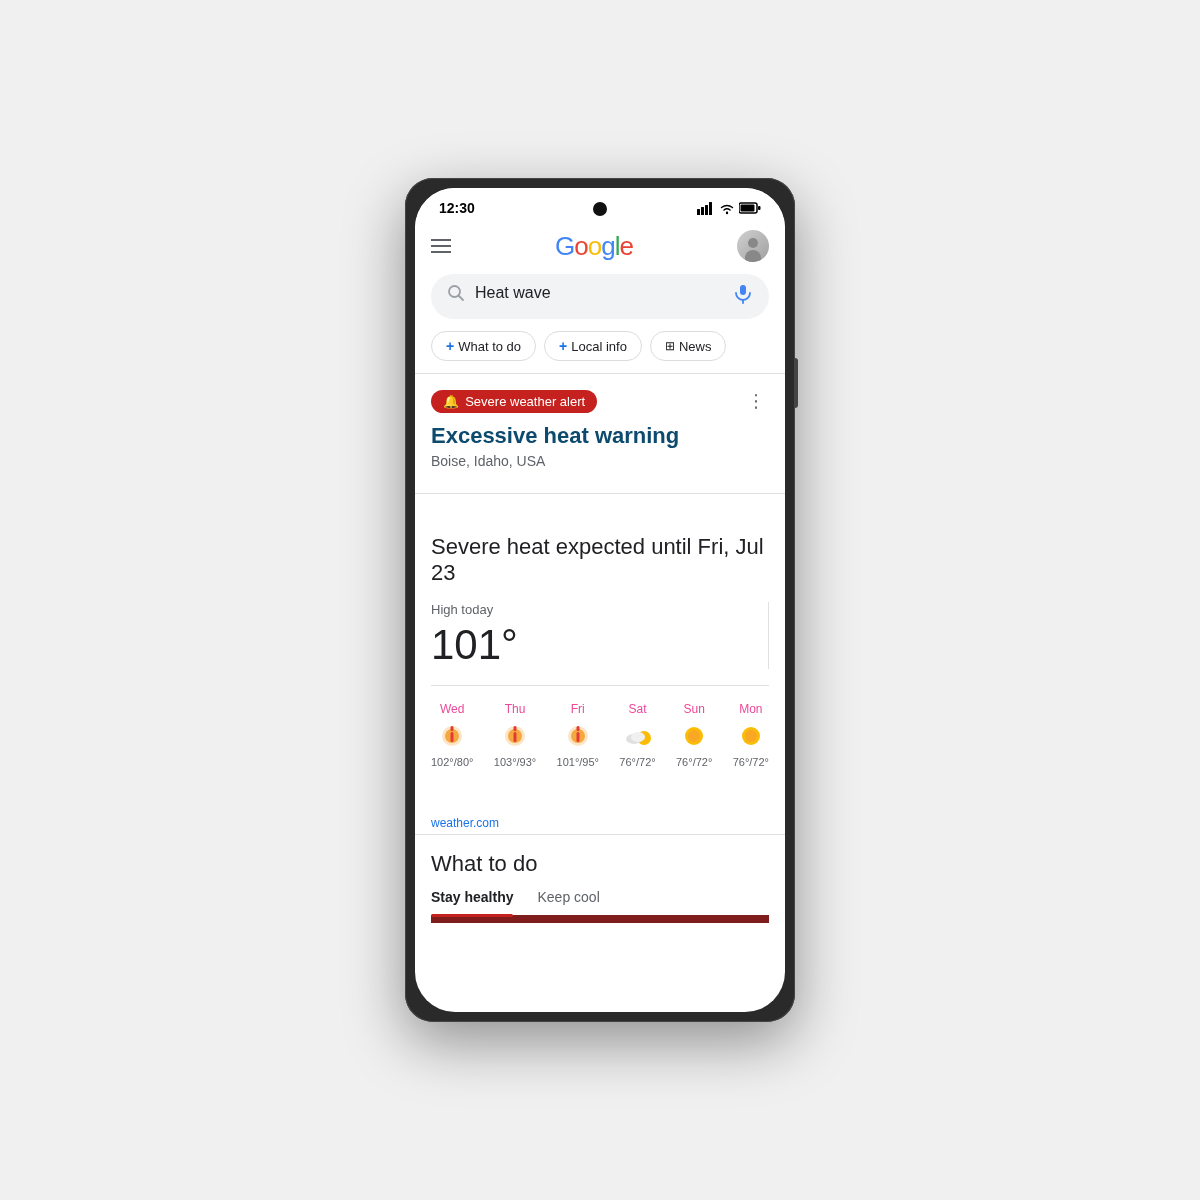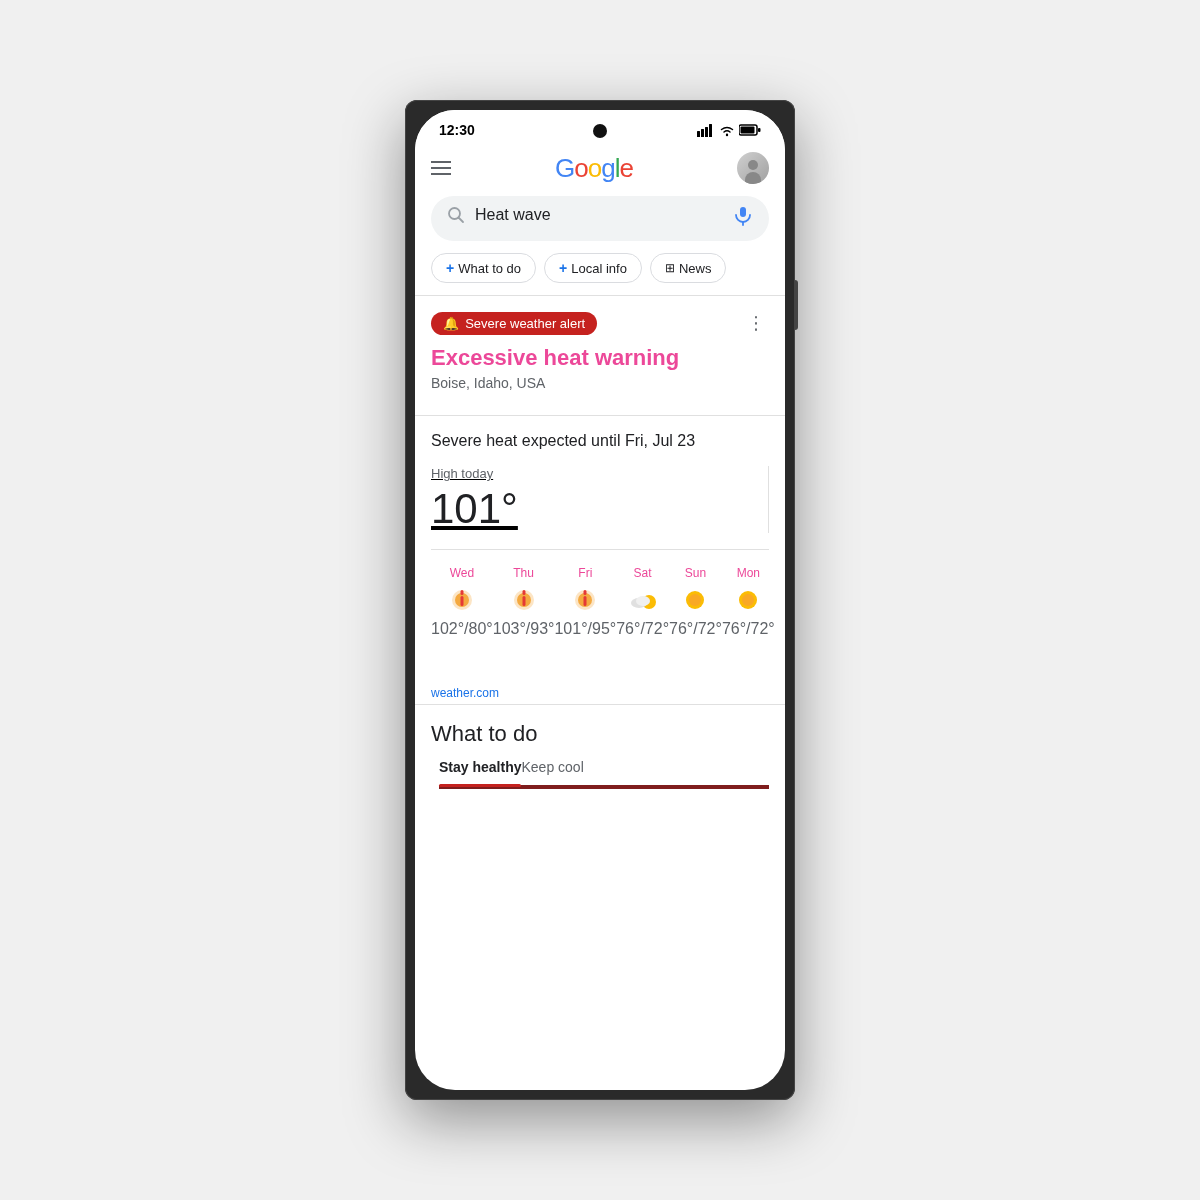--- a/index.html
+++ b/index.html
@@ -7,23 +7,23 @@
       background: #f0f0f0;
       display: flex;
       justify-content: center;
       align-items: center;
       min-height: 1200px;
       font-family: 'Arial', sans-serif;
     }
 
     .phone-outer {
       width: 390px;
-      height: 1000px;
+      height: 844px;
       background: #2a2a2a;
-      border-radius: 12px;
+      border-radius: 28px;
       padding: 10px;
       box-shadow: 0 20px 60px rgba(0,0,0,0.4), inset 0 0 0 1px #444;
       position: relative;
     }
 
     .phone-inner {
       width: 100%;
       height: 100%;
       background: #fff;
       border-radius: 40px;
@@ -245,21 +245,21 @@
 
     .card-header {
       display: flex;
       justify-content: space-between;
       align-items: flex-start;
     }
 
     .warning-title {
       font-size: 22px;
       font-weight: 600;
-      color: #ec4899;
+      color: #0c4a6e;
       line-height: 1.2;
       flex: 1;
     }
 
     .three-dots {
       color: #5f6368;
       font-size: 18px;
       cursor: pointer;
       padding: 0 4px;
     }
@@ -271,37 +271,37 @@
     }
 
     
     .forecast-card {
       background: #fff;
       padding: 16px;
       margin-bottom: 8px;
     }
 
     .forecast-title {
-      font-size: 16px;
+      font-size: 22px;
       color: #202124;
       font-weight: 500;
       margin-bottom: 16px;
+      margin-top: 24px;
     }
 
     .temp-row {
       display: flex;
       border-bottom: 1px solid #e0e0e0;
       padding-bottom: 16px;
       margin-bottom: 16px;
     }
 
     .temp-section {
       flex: 1;
       padding-right: 16px;
-      text-decoration: underline;
     }
 
     .temp-section.divider-right {
       border-right: 1px solid #e0e0e0;
     }
 
     .temp-section-right {
       flex: 1;
       padding-left: 16px;
     }
@@ -340,21 +340,21 @@
     }
 
     .day-icon {
       font-size: 24px;
       height: 32px;
       display: flex;
       align-items: center;
     }
 
     .day-temps {
-      font-size: 16px;
+      font-size: 11px;
       color: #5f6368;
       text-align: center;
     }
 
     
     .forecast-btn {
       display: flex;
       align-items: center;
       justify-content: center;
       gap: 4px;
@@ -386,22 +386,22 @@
 
     .what-title {
       font-size: 22px;
       font-weight: 500;
       color: #202124;
       margin-bottom: 12px;
     }
 
     .what-tabs {
       display: flex;
-      border-bottom: 4px solid #7f1d1d;
-      margin-left: 8px;
+      gap: 24px;
+      border-bottom: 8px solid #7f1d1d;
     }
 
     .what-tab {
       font-size: 14px;
       padding-bottom: 10px;
       color: #5f6368;
       cursor: pointer;
       position: relative;
     }
 

